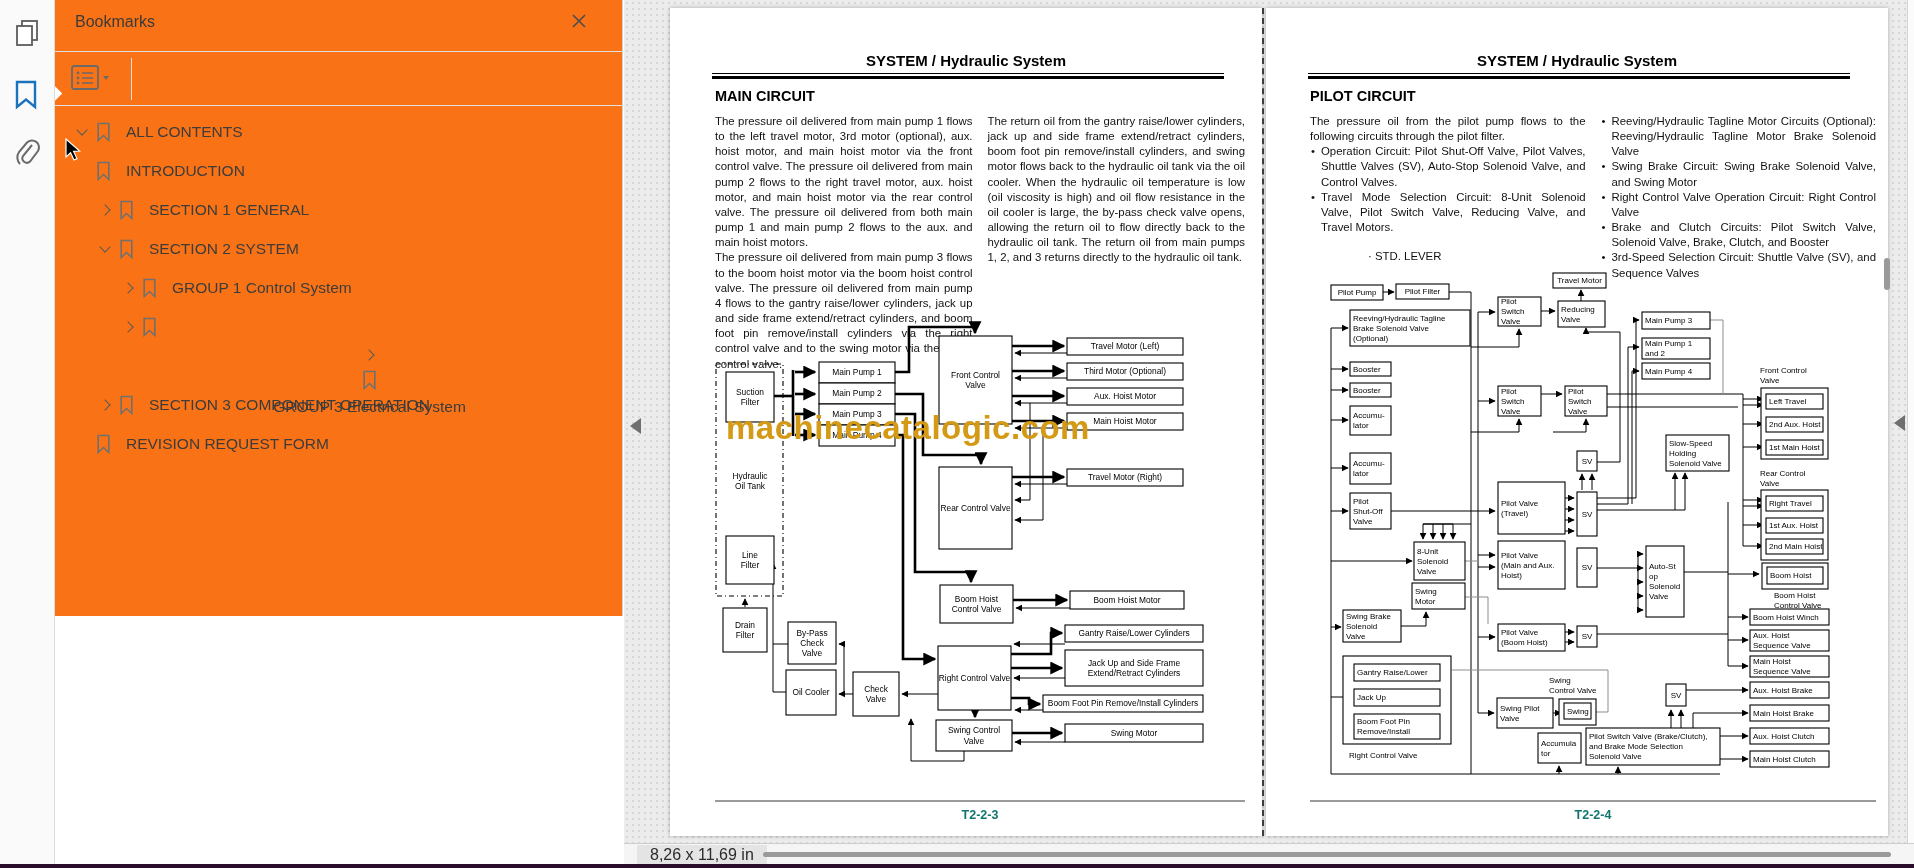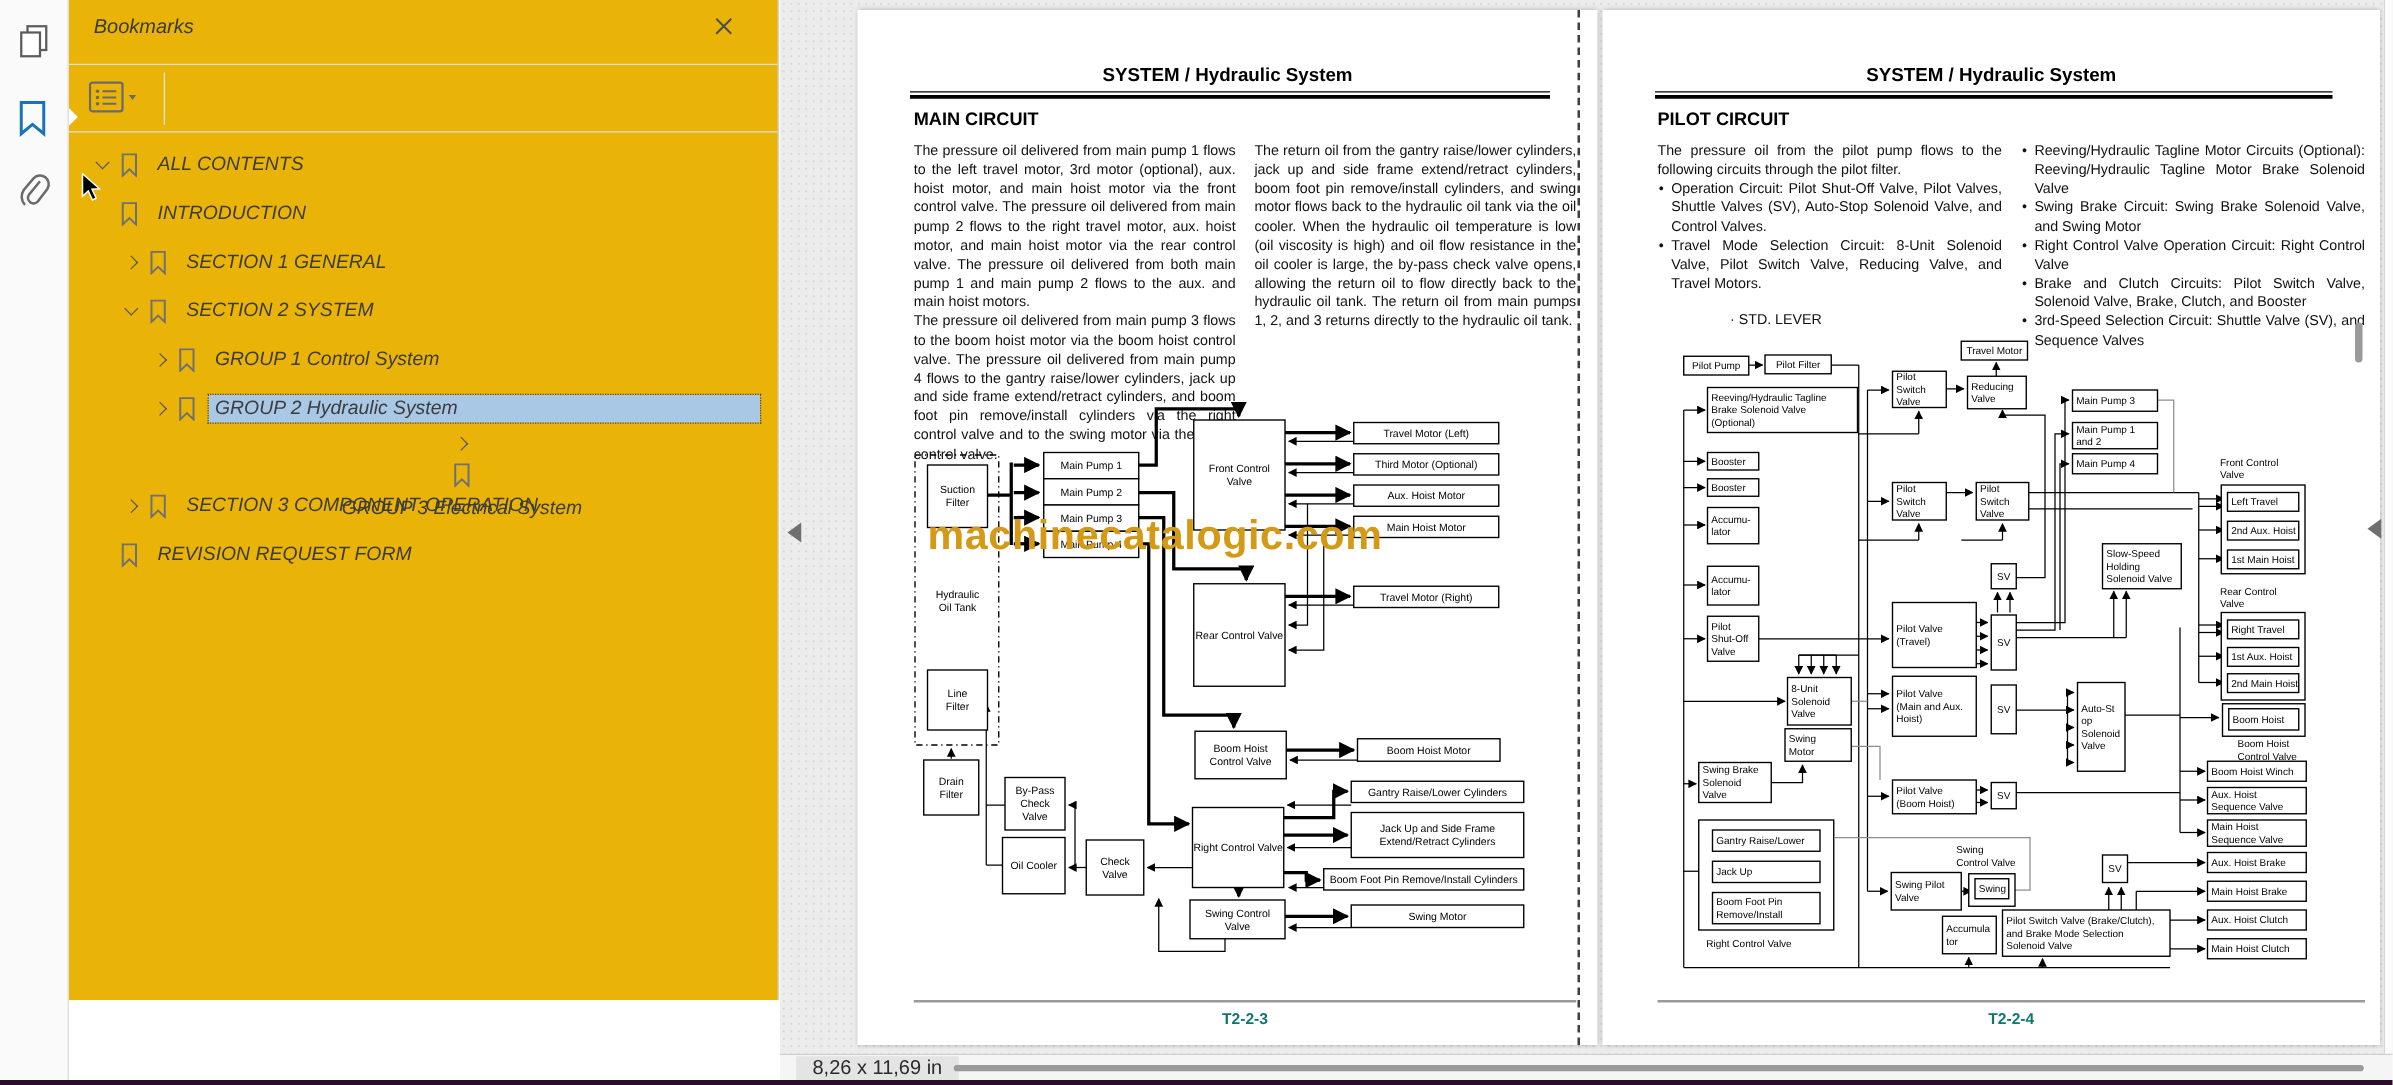--- a/index.html
+++ b/index.html
@@ -4,21 +4,21 @@
 <style>
   * { margin:0; padding:0; box-sizing:border-box; }
   html,body { width:1914px; height:868px; overflow:hidden; font-family:"Liberation Sans",sans-serif; background:#fff; }
   .abs { position:absolute; }
 
   
   #icon-strip { position:absolute; left:0; top:0; width:55px; height:864px; background:#fafafa; border-right:1px solid #dcdcdc; z-index:5; }
   .strip-btn { position:absolute; left:13px; width:30px; height:30px; cursor:pointer; }
 
   
-  #bm-panel { position:absolute; left:55px; top:0; width:568px; height:800px; background:#eab308; border-right:1px solid #cfcfcf; z-index:4;font-style:italic; }
+  #bm-panel { position:absolute; left:55px; top:0; width:568px; height:616px; background:#f97316; border-right:1px solid #cfcfcf; z-index:4; }
   #bm-header { position:absolute; left:0; top:0; width:100%; height:52px; border-bottom:1px solid #e0e0e0; }
   #bm-title { position:absolute; left:20px; top:13px; font-size:16px; color:#3a3a3a; }
   #bm-close { position:absolute; right:32px; top:12px; width:20px; height:20px; cursor:pointer; }
   #bm-toolbar { position:absolute; left:0; top:52px; width:100%; height:54px; border-bottom:1px solid #e0e0e0; }
   #bm-options { position:absolute; left:16px; top:12px; width:44px; height:28px; cursor:pointer; }
   #bm-toolbar-sep { position:absolute; left:76px; top:6px; width:1px; height:42px; background:#e2e2e2; }
   #bm-tree { position:absolute; left:0; top:112px; width:100%; }
   .bm-row { display:flex; align-items:center; height:39px; font-size:15.5px; color:#3c3c3c; cursor:pointer; }
   .bm-chev { width:24px; height:18px; position:relative; flex:0 0 24px; }
   .bm-chev.c-right::after, .bm-chev.c-down::after { content:''; position:absolute; left:7px; top:5px; width:7px; height:7px; border-right:1.6px solid #5a5a5a; border-bottom:1.6px solid #5a5a5a; }
@@ -27,21 +27,21 @@
   .bm-icon { flex:0 0 26px; height:20px; }
   .bm-label { padding:2px 5px; white-space:nowrap; }
   .bm-row.sel .bm-label { background:#a9c8e6; outline:1px dotted #4a4a4a; flex:1; margin-right:14px; }
   #panel-notch { position:absolute; left:-6px; top:88px; width:11px; height:11px; background:#fff; border-left:1px solid #c9c9c9; border-bottom:1px solid #c9c9c9; transform:rotate(45deg); }
 
   
   #doc-area { position:absolute; left:624px; top:0; width:1290px; height:843px;
     background-color:#ececec;
     background-image:radial-gradient(circle,#d6d6d6 0.8px,transparent 0.9px);
     background-size:6px 6px; }
-  .page { position:absolute; top:8px; background:#fff; box-shadow:0 0 4px rgba(0,0,0,.28);margin-left:16px; }
+  .page { position:absolute; top:8px; background:#fff; box-shadow:0 0 4px rgba(0,0,0,.28); }
   #page-left  { left:46px;  width:592px; height:828px; }
   #page-right { left:642px; width:622px; height:828px; }
   #page-divider { position:absolute; left:638px; top:8px; height:828px; width:0; border-left:2px dashed #3f3f3f; }
   .pg-header { text-align:center; font-weight:bold; font-size:15px; color:#000; padding-top:44px; }
   .pg-rule { margin:4px 38px 0 42px; height:3px; border-top:1.4px solid #000; border-bottom:0; box-shadow:0 3px 0 #000; }
   .pg-section { font-weight:bold; font-size:14.5px; margin:12px 17px 0 45px; }
   #page-right .pg-section { margin:12px 12px 0 44px; }
   .pg-cols { display:flex; gap:15px; margin:10px 17px 0 45px; }
   #page-right .pg-cols { margin:10px 12px 0 44px; }
   .pg-col { flex:1; font-size:11.4px; line-height:1.33; text-align:justify; color:#111; }
@@ -156,21 +156,20 @@
         <span class="bm-icon"><svg width="17" height="20" viewBox="0 0 16 18">
             <path d="M3 1 H13 V17 L8 12.3 3 17 Z" fill="none" stroke="#707070" stroke-width="1.5"></path>
           </svg></span>
         <span class="bm-label">GROUP 1 Control System</span>
       </div>
       <div class="bm-row sel" style="padding-left: 62px;">
         <span class="bm-chev c-right"></span>
         <span class="bm-icon"><svg width="17" height="20" viewBox="0 0 16 18">
             <path d="M3 1 H13 V17 L8 12.3 3 17 Z" fill="none" stroke="#707070" stroke-width="1.5"></path>
           </svg></span>
-        <span class="bm-label">GROUP 2 Hydraulic System</span>
       </div>
       <div class="bm-row" style="padding-left: 62px; flex-direction: column;">
         <span class="bm-chev c-right"></span>
         <span class="bm-icon"><svg width="17" height="20" viewBox="0 0 16 18">
             <path d="M3 1 H13 V17 L8 12.3 3 17 Z" fill="none" stroke="#707070" stroke-width="1.5"></path>
           </svg></span>
         <span class="bm-label">GROUP 3 Electrical System</span>
       </div>
       <div class="bm-row" style="padding-left: 39px;">
         <span class="bm-chev c-right"></span>

